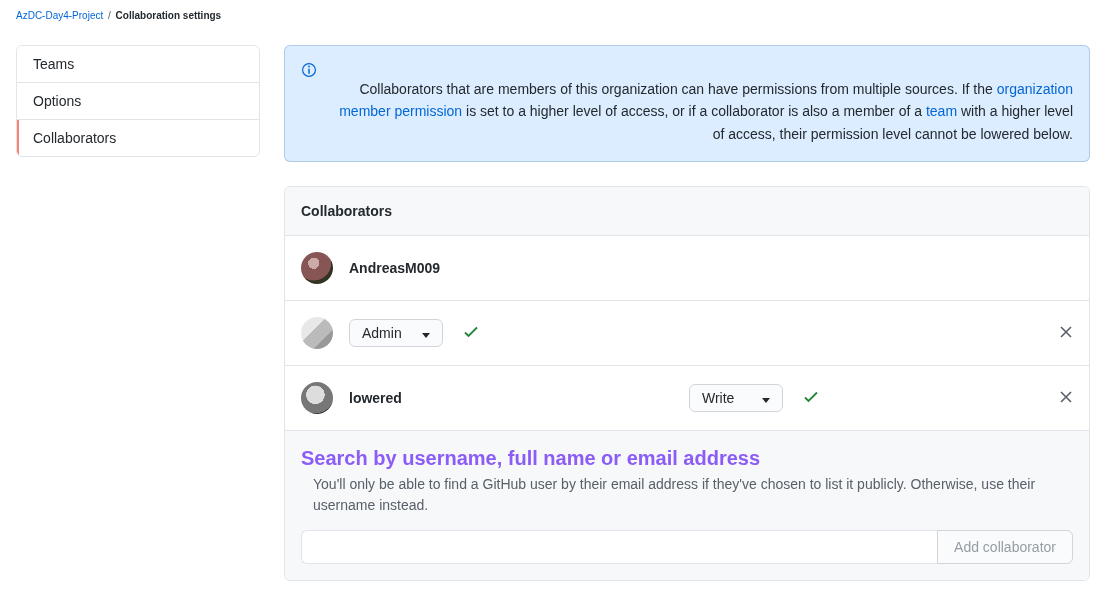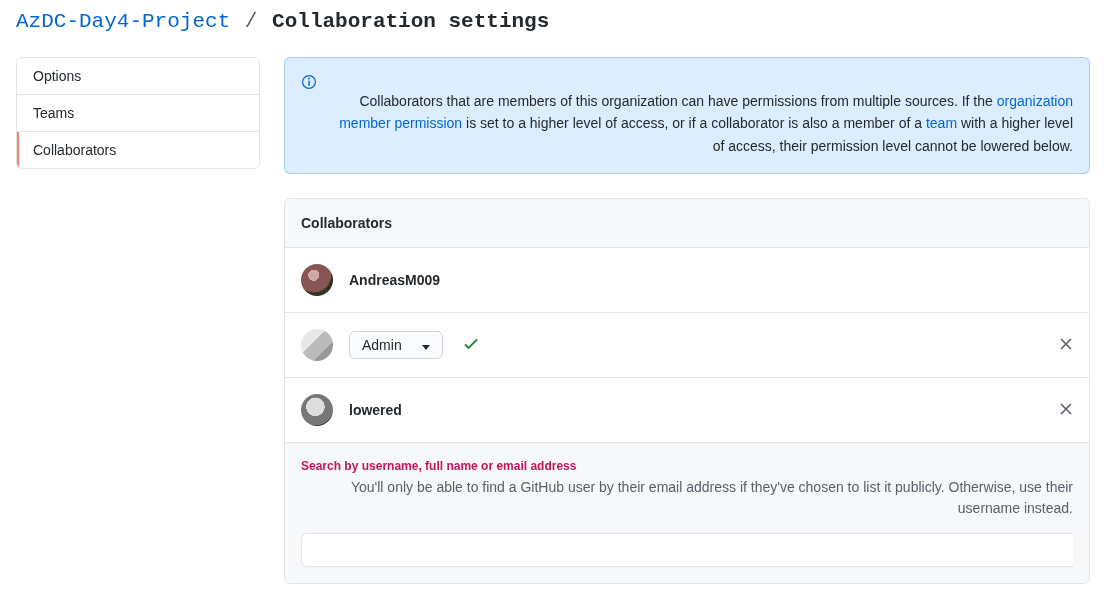--- a/index.html
+++ b/index.html
@@ -5,25 +5,24 @@
   * { box-sizing: border-box; }
   body {
     margin: 0;
     font-family: -apple-system, BlinkMacSystemFont, "Segoe UI", Helvetica, Arial, sans-serif;
     font-size: 14px;
     color: #24292e;
     background: #fff;
     padding: 10px 16px;
   }
   .breadcrumb {
-    font-size: 21px;
+    font-size: 10px;
     font-weight: 600;
     color: #24292e;
     margin-bottom: 24px;
-    font-family: Liberation Mono, monospace;
   }
   .breadcrumb a { color: #0366d6; text-decoration: none; font-weight: 400; }
   .breadcrumb .sep { color: #586069; font-weight: 400; margin: 0 2px; }
   .layout { display: flex; gap: 24px; }
   .sidebar { width: 244px; flex-shrink: 0; }
   .side-menu {
     border: 1px solid #e1e4e8;
     border-radius: 6px;
     overflow: hidden;
   }
@@ -112,30 +111,29 @@
     justify-content: space-between;
   }
   .select-btn .caret { margin-left: 10px; }
   .check { color: #22863a; }
   .remove-x {
     margin-left: auto;
     color: #586069;
     cursor: pointer;
   }
   .footer-title {
-    font-size: 12px;
+    font-size: 20px;
     font-weight: 600;
-    color: #be185d;
+    color: #8b5cf6;
     margin: 0 0 4px 0;
   }
   .footer-sub {
     color: #586069;
     margin: 0 0 14px 12px;
     line-height: 1.5;
-    text-align: right;
   }
   .input-row { display: flex; }
   .search-input {
     flex: 1;
     border: 1px solid #e1e4e8;
     border-right: none;
     border-radius: 6px 0 0 6px;
     padding: 8px 12px;
     font-size: 14px;
     background: #fff;
@@ -161,24 +159,24 @@
 <div class="breadcrumb">
   <a href="#">AzDC-Day4-Project</a>
   <span class="sep">/</span>
   <span>Collaboration settings</span>
 </div>
 
 <div class="layout">
   <div class="sidebar">
     <div class="side-menu">
       <div class="side-item">
+        <span>Teams</span>
+      </div>
+      <div class="side-item">
         <span>Options</span>
-      </div>
-      <div class="side-item">
-        <span>Teams</span>
       </div>
       <div class="side-item selected">
         <span>Collaborators</span>
       </div>
     </div>
   </div>
 
   <div class="main">
     <div class="flash">
       <span class="info-icon">
@@ -221,29 +219,45 @@
         <span class="remove-x">
           <svg width="14" height="14" viewBox="0 0 14 14">
               <path stroke="#586069" stroke-width="1.6" d="M2 2l10 10M12 2L2 12"></path>
             </svg>
         </span>
       </div>
 
       <div class="box-row">
         <span class="avatar av3"></span>
         <span class="username">lowered</span>
+        <div class="controls">
+          <button class="select-btn">
+            <span>Write</span>
+            <span class="caret">
+              <svg width="8" height="5" viewBox="0 0 8 5">
+                  <path d="M0 0l4 5 4-5z" fill="#24292e"></path>
+                </svg>
+            </span>
+          </button>
+          <span class="check">
+            <svg width="16" height="16" viewBox="0 0 16 16">
+                <path fill="none" stroke="#22863a" stroke-width="1.8" d="M2 8.5l3.5 3.5L14 3.5"></path>
+              </svg>
+          </span>
+        </div>
         <span class="remove-x">
           <svg width="14" height="14" viewBox="0 0 14 14">
               <path stroke="#586069" stroke-width="1.6" d="M2 2l10 10M12 2L2 12"></path>
             </svg>
         </span>
       </div>
 
       <div class="box-footer">
         <p class="footer-title">Search by username, full name or email address</p>
         <p class="footer-sub">You'll only be able to find a GitHub user by their email address if they've chosen to list it publicly. Otherwise, use their username instead.</p>
         <div class="input-row">
           <input class="search-input" type="text" placeholder="" style="">
+          <button class="add-btn">Add collaborator</button>
         </div>
       </div>
     </div>
   </div>
 </div>
 
 </body></html>

